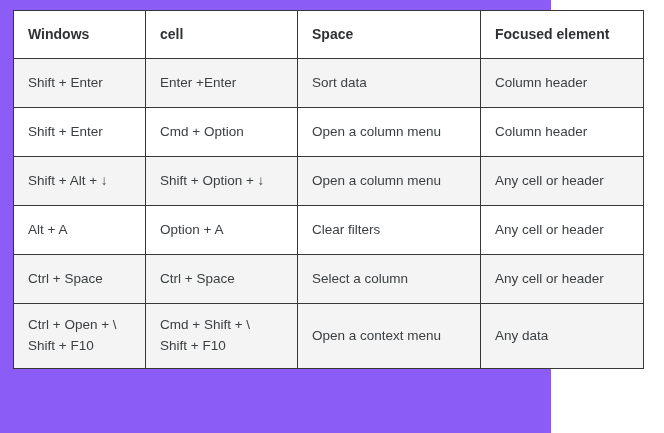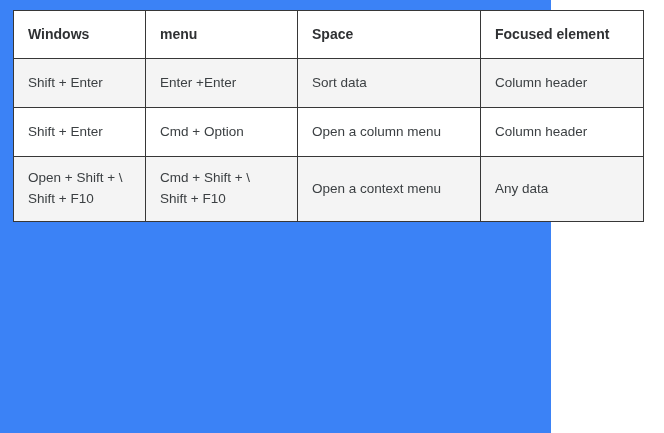--- a/index.html
+++ b/index.html
@@ -13,21 +13,21 @@
     height: 433px;
     overflow: hidden;
     font-family: "Liberation Sans", sans-serif;
     -webkit-font-smoothing: antialiased;
   }
 
   .page {
     position: relative;
     width: 551px;
     height: 433px;
-    background: #3b82f6;
+    background: #8b5cf6;
     box-sizing: border-box;
   }
 
   .shortcuts-table-wrap {
     position: absolute;
     left: 13px;
     top: 10px;
     width: 630px;
   }
 
@@ -92,48 +92,66 @@
     <table class="shortcuts-table">
       <colgroup>
         <col class="c-win">
         <col class="c-mac">
         <col class="c-action">
         <col class="c-focus">
       </colgroup>
       <thead>
         <tr>
           <th>Windows</th>
-          <th>menu</th>
+          <th>cell</th>
           <th>Space</th>
           <th>Focused element</th>
         </tr>
       </thead>
       <tbody>
 
         <tr class="row-shaded row-plain-none">
           <td>Shift + Enter</td>
           <td>Enter +Enter</td>
           <td>Sort data</td>
           <td>Column header</td>
         </tr>
 
         <tr class="row-plain">
           <td>Shift + Enter</td>
           <td>Cmd + Option</td>
           <td>Open a column menu</td>
           <td>Column header</td>
         </tr>
 
+        <tr class="row-shaded">
+          <td>Shift + Alt + ↓</td>
+          <td>Shift + Option + ↓</td>
+          <td>Open a column menu</td>
+          <td>Any cell or header</td>
+        </tr>
 
+        <tr class="row-plain">
+          <td>Alt + A</td>
+          <td>Option + A</td>
+          <td>Clear filters</td>
+          <td>Any cell or header</td>
+        </tr>
 
+        <tr class="row-shaded">
+          <td>Ctrl + Space</td>
+          <td>Ctrl + Space</td>
+          <td>Select a column</td>
+          <td>Any cell or header</td>
+        </tr>
 
 
         <tr class="row-shaded row-tall">
           <td>
-            <span class="cell-line">Open + Shift + \</span>
+            <span class="cell-line">Ctrl + Open + \</span>
             <span class="cell-line">Shift + F10</span>
           </td>
           <td>
             <span class="cell-line">Cmd + Shift + \</span>
             <span class="cell-line">Shift + F10</span>
           </td>
           <td>Open a context menu</td>
           <td>Any data</td>
         </tr>
 

